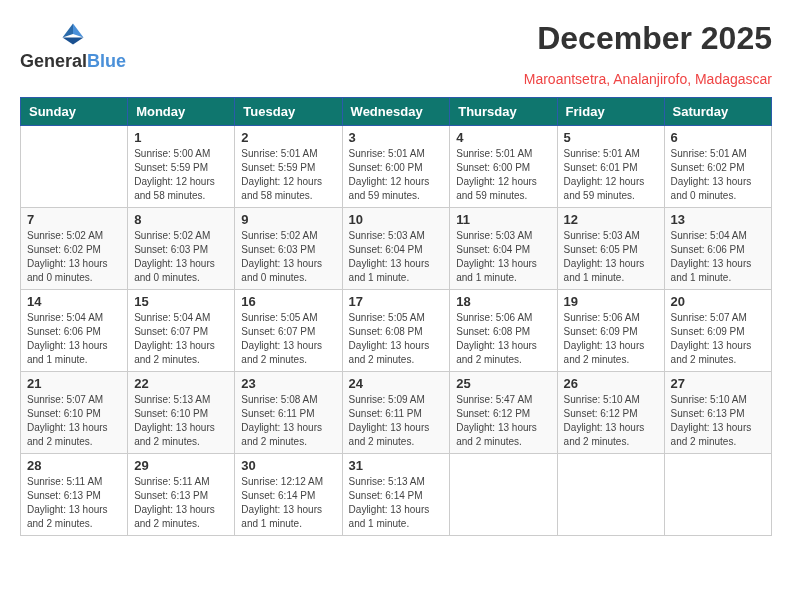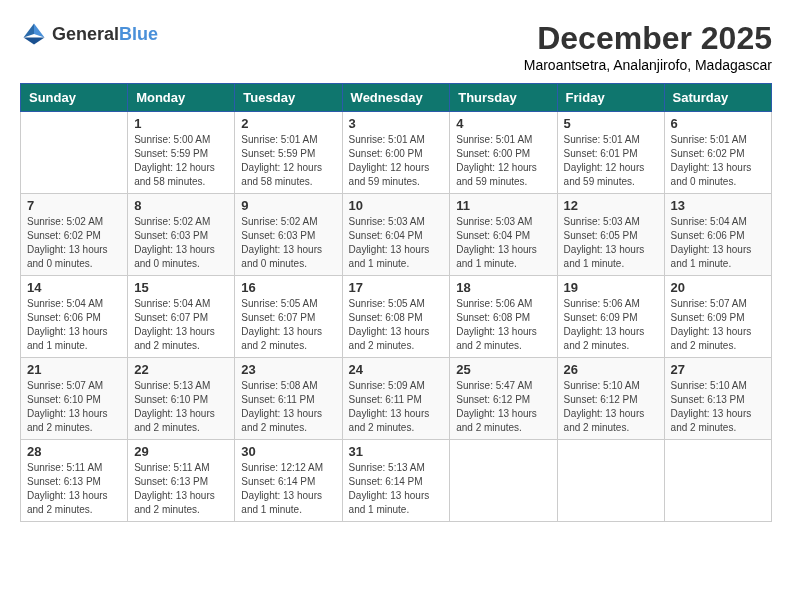--- a/index.html
+++ b/index.html
@@ -13,20 +13,21 @@
     .header {
       display: flex;
       justify-content: space-between;
       align-items: flex-start;
       margin-bottom: 10px;
     }
     .logo {
       display: flex;
       align-items: center;
       gap: 4px;
+      flex-direction: column;
     }
     .logo-text-general {
       font-size: 18px;
       font-weight: bold;
       color: #333;
       line-height: 1;
     }
     .logo-text-blue {
       font-size: 18px;
       font-weight: bold;
@@ -40,22 +41,22 @@
     .title-block {
       text-align: right;
     }
     .title-month {
       font-size: 32px;
       font-weight: bold;
       color: #333;
     }
     .title-location {
       font-size: 14px;
-      color: #000000;
-      margin-top: 0;
+      color: #ef4444;
+      margin-top: 14px;
     }
     .calendar {
       width: 100%;
       border-collapse: collapse;
       border: 1px solid #ccc;
     }
     .calendar th {
       background-color: #0f766e;
       color: white;
       text-align: left;

